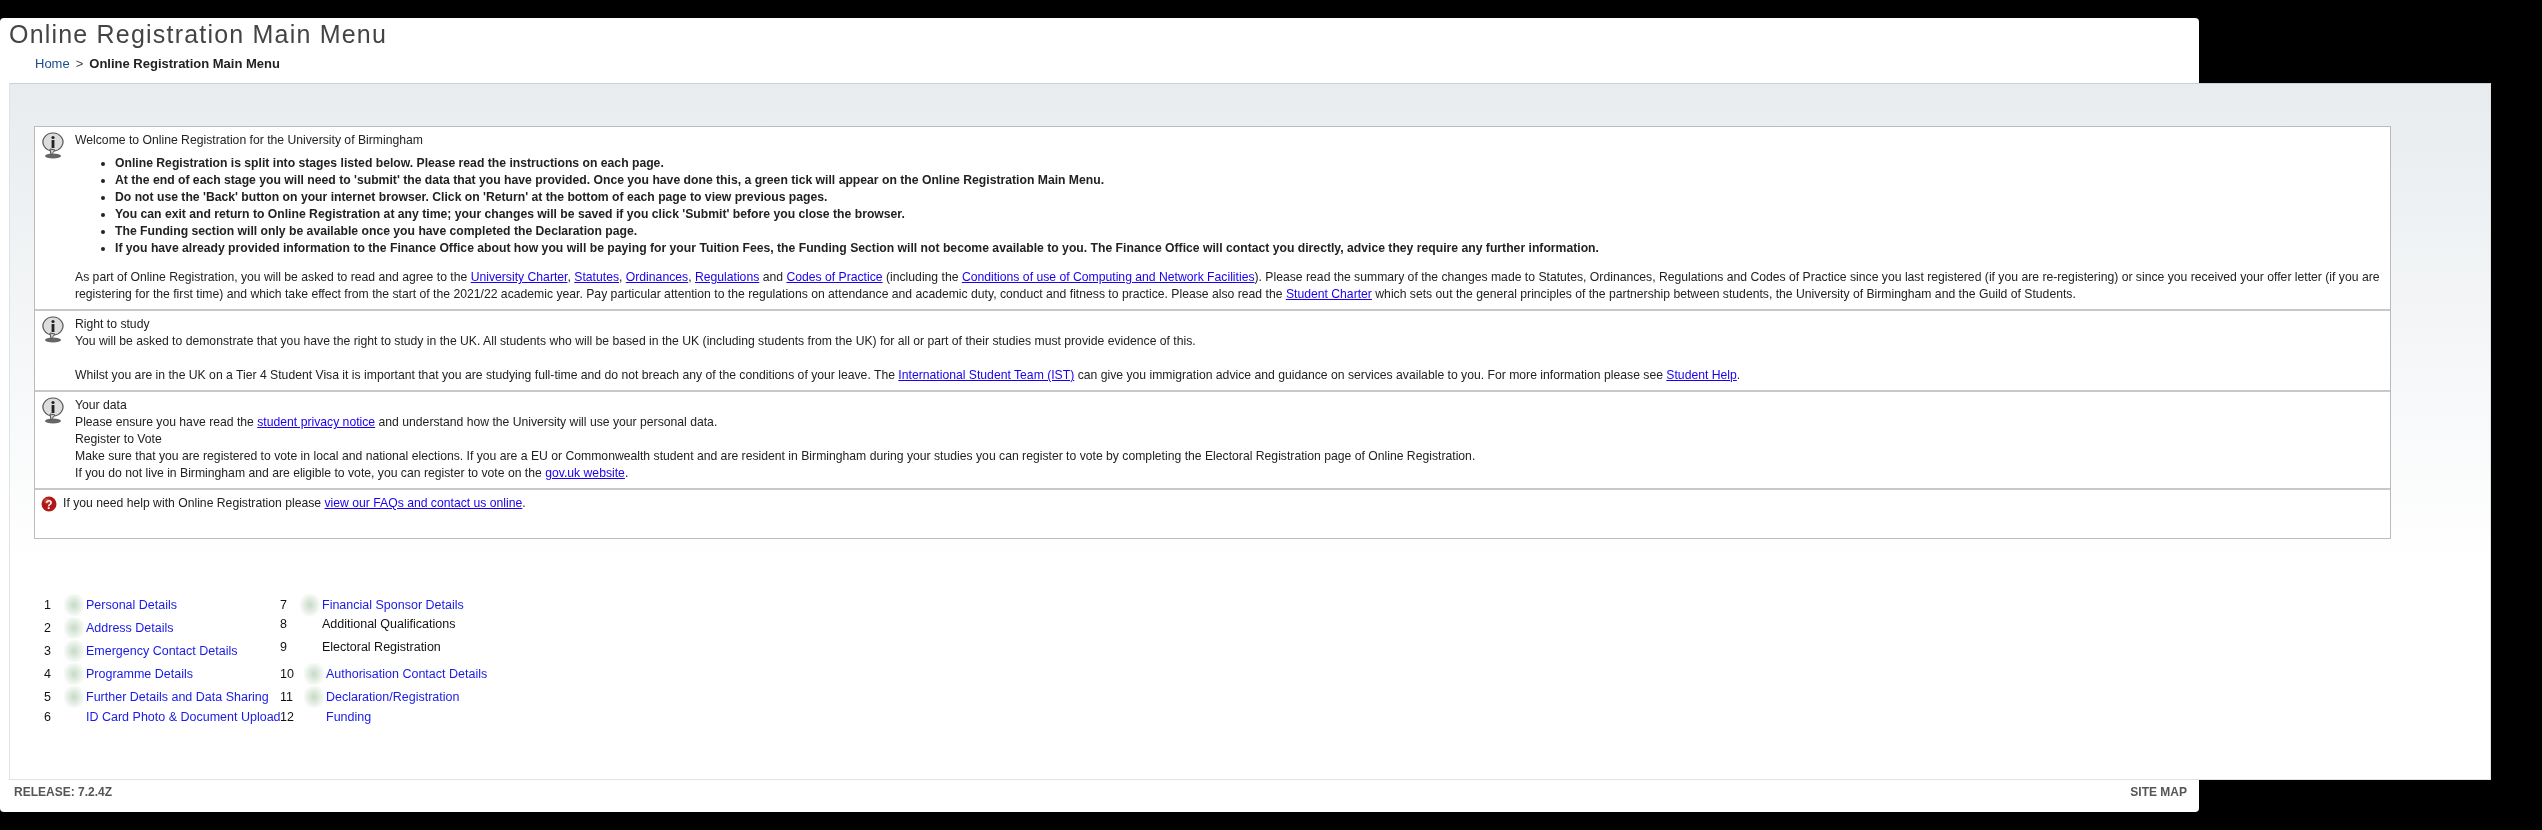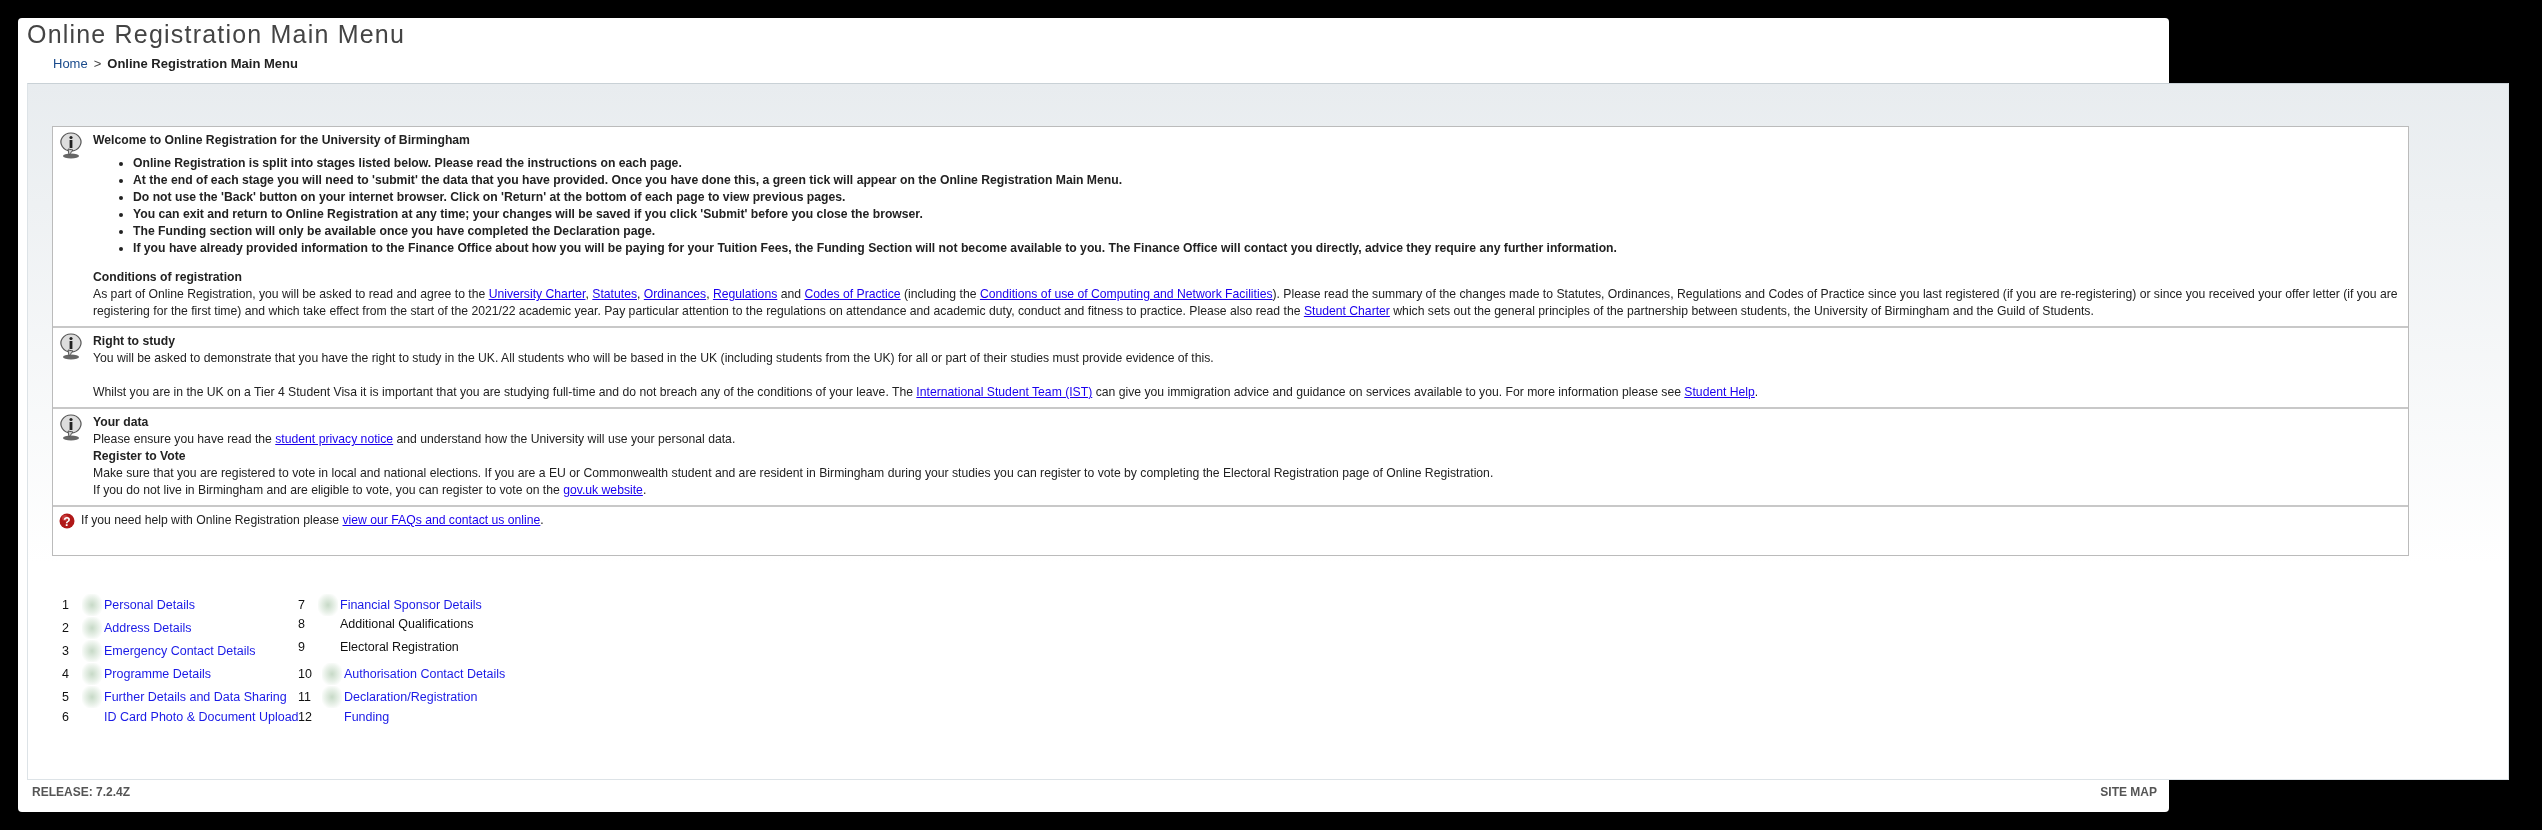--- a/index.html
+++ b/index.html
@@ -1,28 +1,28 @@
 <!DOCTYPE html>
 <html><head>
 <meta charset="utf-8">
 <style>
   html, body { margin:0; padding:0; }
   body { width:2542px; height:830px; background:#000; font-family:"Liberation Sans", sans-serif; position:relative; overflow:hidden; }
-  .window { position:absolute; left:18px; top:18px; width:2151px; height:794px; background:#fff; border-radius:4px; }
+  .window { position:absolute; left:0; top:18px; width:2151px; height:794px; background:#fff; border-radius:4px;padding-left:48px; }
   .page-title { position:absolute; left:9px; top:2px; font-size:25px; color:#444; letter-spacing:1.2px; font-weight:normal; margin:0; }
   .breadcrumb { position:absolute; left:15px; top:38px; font-size:13px; color:#222; }
   .breadcrumb a { color:#1a4b8c; text-decoration:none;margin-left:20px; }
   .breadcrumb .sep { margin:0 6px; color:#444; }
   .breadcrumb .current { font-weight:bold; }
   .panel { position:absolute; left:9px; top:65px; width:2480px; height:695px; background:linear-gradient(#e8ecef 0px, #eef1f3 120px, #ffffff 480px); border-top:1px solid #c9d1d6; border-left:1px solid #dde3e7; border-right:1px solid #dde3e7; border-bottom:1px solid #dde3e7; }
   .notice-box { position:absolute; left:24px; top:42px; width:2355px; background:#fff; border:1px solid #bbb; }
   .notice { position:relative; border-bottom:2px solid #c8c8c8; padding:5px 10px 6px 40px; font-size:12.2px; color:#222; line-height:17px; }
   .notice:last-child { border-bottom:none; }
   .notice .icon { position:absolute; left:6px; top:4px; width:24px; height:28px; }
-  .notice h3 { margin:0; font-size:12.2px; font-weight:bold; line-height:17px; }
+  .notice h3 { margin:0; font-size:12.2px; font-weight:normal; line-height:17px; }
   .notice ul { margin:6px 0 12px 0; padding-left:40px; }
   .notice li { margin:0; line-height:17px;font-weight:bold; }
   .notice p { margin:0; }
   .notice a { color:#1a00ee; text-decoration:underline; }
   .gap { height:17px; }
   .help { padding:5px 10px 26px 28px; }
   .help .icon { left:6px; top:6px; width:16px; height:16px; }
   .stages { position:absolute; left:34px; top:510px; font-size:12.5px; color:#111; }
   .stage { position:absolute; display:flex; align-items:center; white-space:nowrap; }
   .stage .num { display:inline-block; width:20px; }
@@ -55,21 +55,20 @@
           </svg>
         <h3>Welcome to Online Registration for the University of Birmingham</h3>
         <ul>
           <li>Online Registration is split into stages listed below. Please read the instructions on each page.</li>
           <li>At the end of each stage you will need to 'submit' the data that you have provided. Once you have done this, a green tick will appear on the Online Registration Main Menu.</li>
           <li>Do not use the 'Back' button on your internet browser. Click on 'Return' at the bottom of each page to view previous pages.</li>
           <li>You can exit and return to Online Registration at any time; your changes will be saved if you click 'Submit' before you close the browser.</li>
           <li>The Funding section will only be available once you have completed the Declaration page.</li>
           <li>If you have already provided information to the Finance Office about how you will be paying for your Tuition Fees, the Funding Section will not become available to you. The Finance Office will contact you directly, advice they require any further information.</li>
         </ul>
-        <h3>Conditions of registration</h3>
         <p><span>As part of Online Registration, you will be asked to read and agree to the </span><a href="#">University Charter</a><span>, </span><a href="#">Statutes</a><span>, </span><a href="#">Ordinances</a><span>, </span><a href="#">Regulations</a><span> and </span><a href="#">Codes of Practice</a><span> (including the </span><a href="#">Conditions of use of Computing and Network Facilities</a><span>). Please read the summary of the changes made to Statutes, Ordinances, Regulations and Codes of Practice since you last registered (if you are re-registering) or since you received your offer letter (if you are registering for the first time) and which take effect from the start of the 2021/22 academic year. Pay particular attention to the regulations on attendance and academic duty, conduct and fitness to practice. Please also read the </span><a href="#">Student Charter</a><span> which sets out the general principles of the partnership between students, the University of Birmingham and the Guild of Students.</span></p>
       </div>
 
       <div class="notice">
         <svg class="icon" viewBox="0 0 24 28">
             <ellipse cx="12" cy="25" rx="8" ry="2.5" fill="#666"></ellipse>
             <path d="M12 2 a10 9 0 1 1 -0.1 0 z" fill="#ddd" stroke="#555" stroke-width="1.2"></path>
             <path d="M9 18 l1 6 l4 -5 z" fill="#ccc" stroke="#555" stroke-width="1"></path>
             <circle cx="12" cy="6.5" r="1.6" fill="#222"></circle>
             <rect x="10.6" y="9" width="2.8" height="8" fill="#222"></rect>

